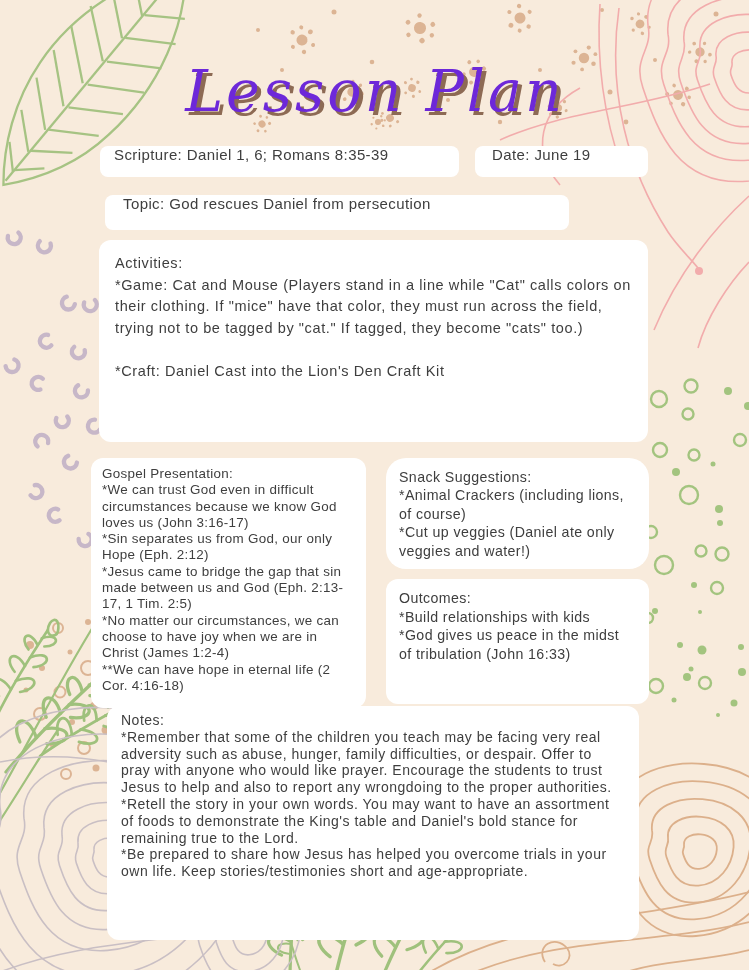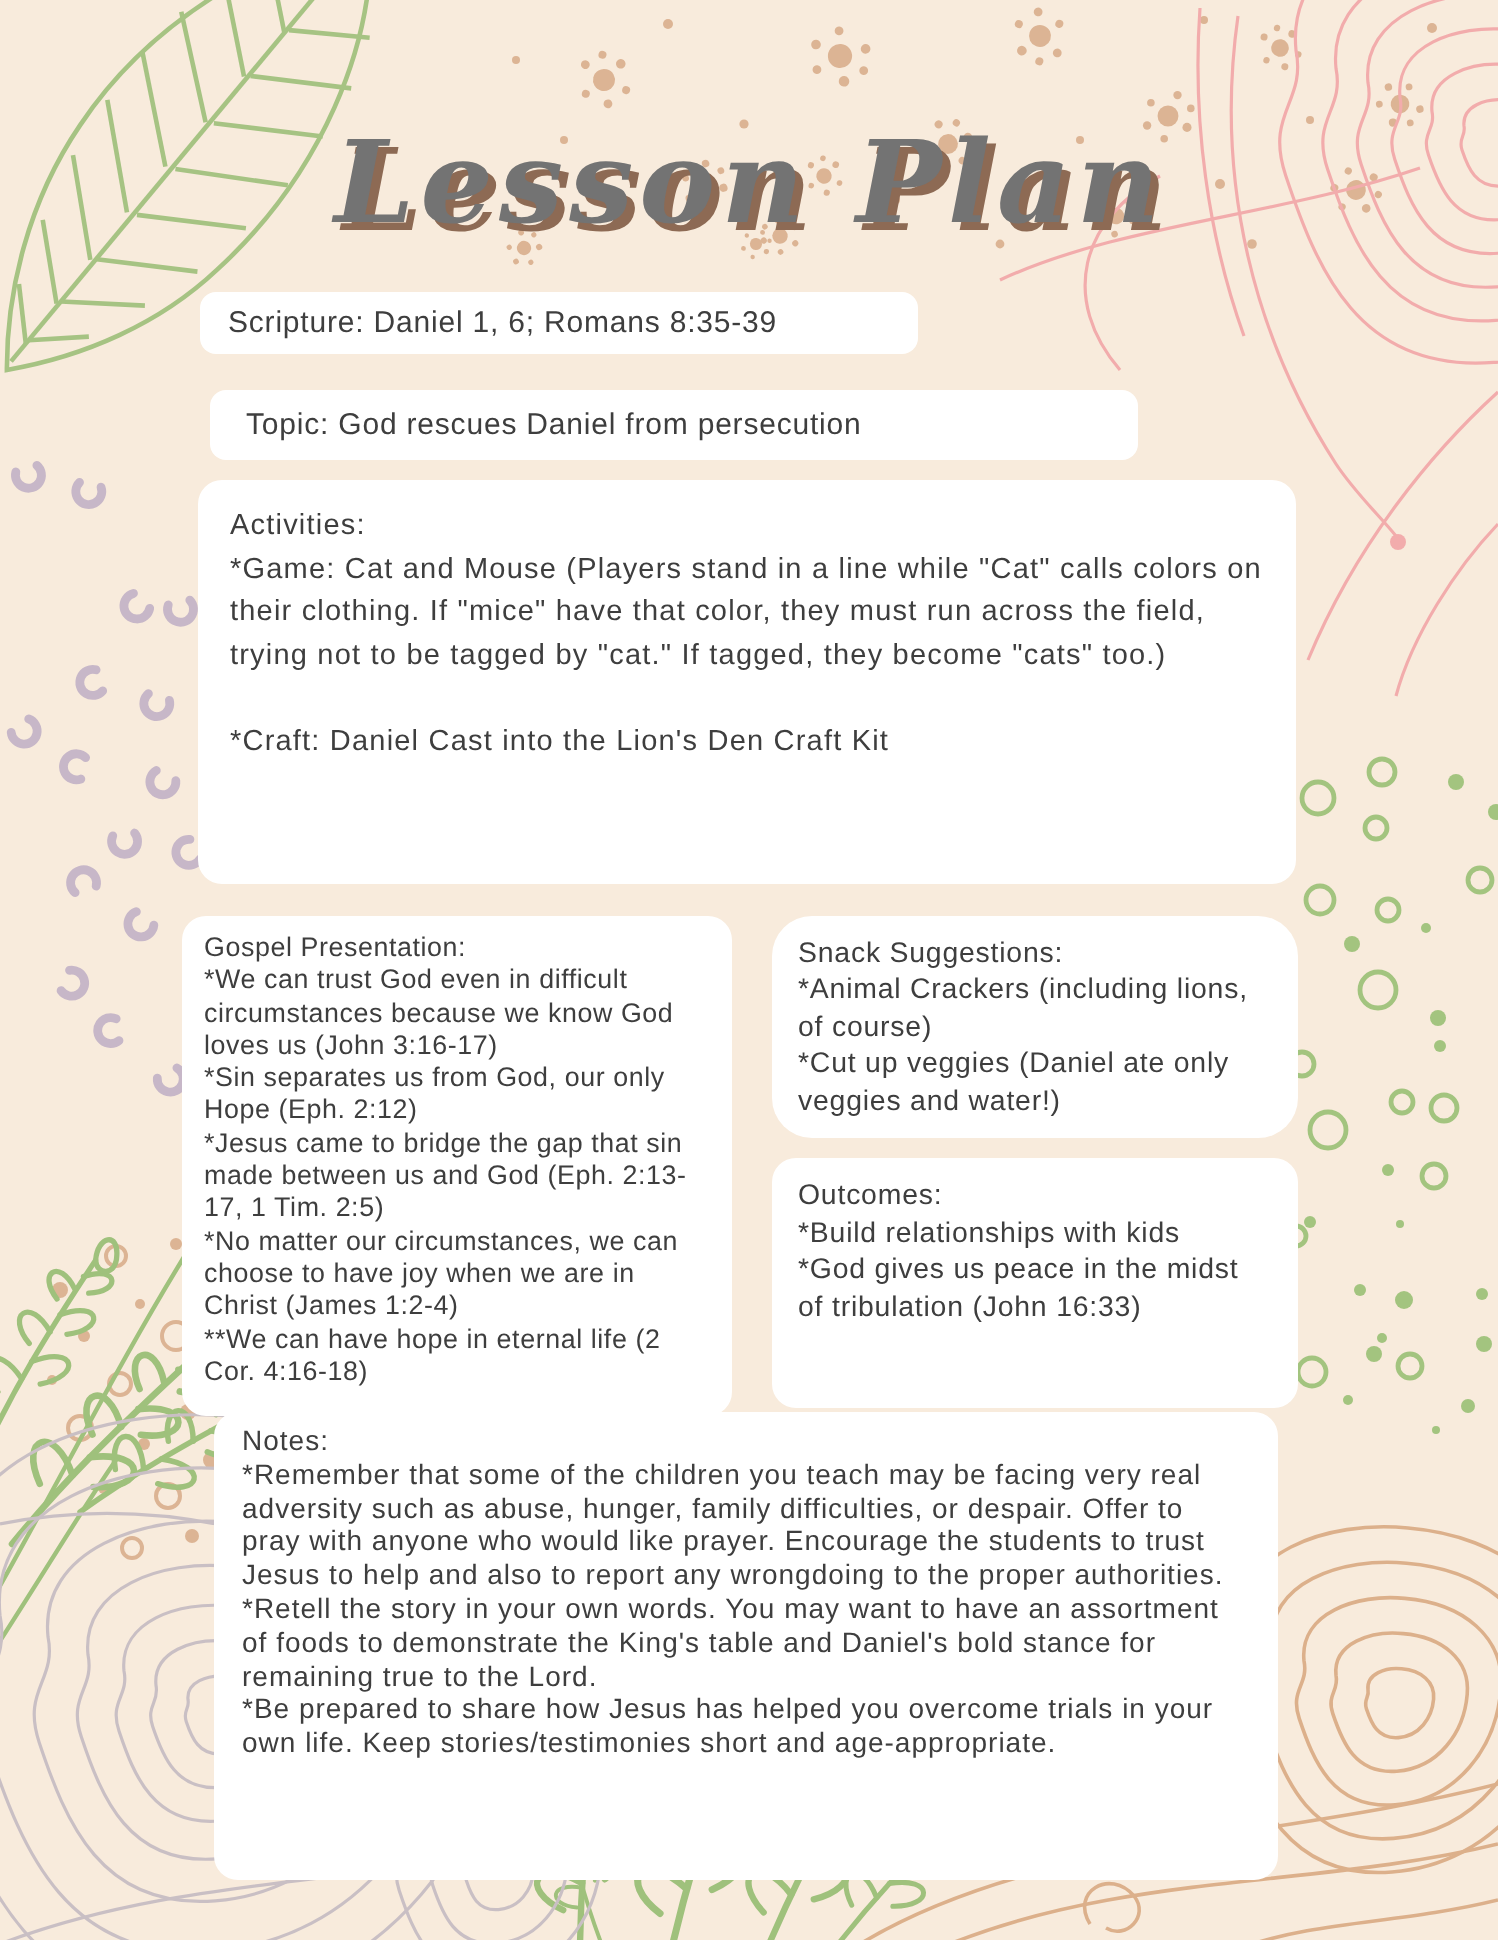--- a/index.html
+++ b/index.html
@@ -1,23 +1,23 @@
 <!DOCTYPE html>
 <html><head>
 <meta charset="utf-8">
 <style>
   html,body{margin:0;padding:0}
   #page{position:relative;width:749px;height:970px;background:#f8ebdc;overflow:hidden;
         font-family:"Liberation Sans",sans-serif;color:#3e3e3e}
   svg.deco{position:absolute;left:0;top:0;z-index:0}
   .title{position:absolute;left:95px;top:58px;width:560px;text-align:center;z-index:1;
-         font-family:"DejaVu Serif",serif;font-style:italic;font-weight:bold;
-         font-size:57px;letter-spacing:3px;color:#737373;text-shadow:4px 4px 0 #8d6a54;margin:0}
+         font-family:"DejaVu Serif",serif;font-style:italic;font-weight:normal;
+         font-size:57px;letter-spacing:3px;color:#6d28d9;text-shadow:4px 4px 0 #8d6a54;margin:0}
   .card{position:absolute;background:#ffffff;border-radius:10px;box-sizing:border-box;z-index:1}
-  .fieldline{display:flex;align-items:center}
+  .fieldline{display:flex;align-items:flex-start}
   .body{white-space:pre-line}
   h2{margin:0;font:inherit;letter-spacing:inherit}
   .scripture{left:100px;top:146px;width:359px;height:31px;padding:0 14px;font-size:15px;border-radius:8px;letter-spacing:.4px}
   .date{left:475px;top:146px;width:173px;height:31px;padding:0 17px;font-size:15px;border-radius:8px;letter-spacing:.4px}
   .topic{left:105px;top:195px;width:464px;height:35px;padding:0 18px;font-size:15px;border-radius:8px;letter-spacing:.4px}
   .activities{left:99px;top:240px;width:549px;height:202px;padding:13px 16px;font-size:14.5px;line-height:21.5px;letter-spacing:.6px;border-radius:12px}
   .gospel{left:91px;top:458px;width:275px;height:250px;padding:8px 11px;font-size:13.4px;line-height:16.3px;letter-spacing:.3px;border-radius:12px}
   .snack{left:386px;top:458px;width:263px;height:111px;padding:10px 13px;font-size:14.2px;line-height:18.4px;letter-spacing:.4px;border-radius:20px}
   .outcomes{left:386px;top:579px;width:263px;height:125px;padding:10px 13px;font-size:14.2px;line-height:18.6px;letter-spacing:.4px;border-radius:12px}
   .notes{left:107px;top:706px;width:532px;height:234px;padding:6px 14px;font-size:14px;line-height:16.8px;letter-spacing:.5px;border-radius:12px}
@@ -246,20 +246,23 @@
       <path d="M620,974 C660,960 700,962 749,950"></path>
       <path d="M545,962 c-10,-16 10,-28 22,-14 c8,10 -4,22 -14,16"></path>
     </g>
   </svg>
 
   <h1 class="title">Lesson Plan</h1>
 
   <div class="card scripture fieldline">
     <span>Scripture: Daniel 1, 6; Romans 8:35-39</span>
   </div>
+  <div class="card date fieldline">
+    <span>Date: June 19</span>
+  </div>
   <div class="card topic fieldline">
     <span>Topic: God rescues Daniel from persecution</span>
   </div>
 
   <div class="card activities">
     <h2>Activities:</h2>
     <div class="body">*Game: Cat and Mouse (Players stand in a line while "Cat" calls colors on their clothing. If "mice" have that color, they must run across the field, trying not to be tagged by "cat." If tagged, they become "cats" too.)
 
 *Craft: Daniel Cast into the Lion's Den Craft Kit</div>
   </div>

